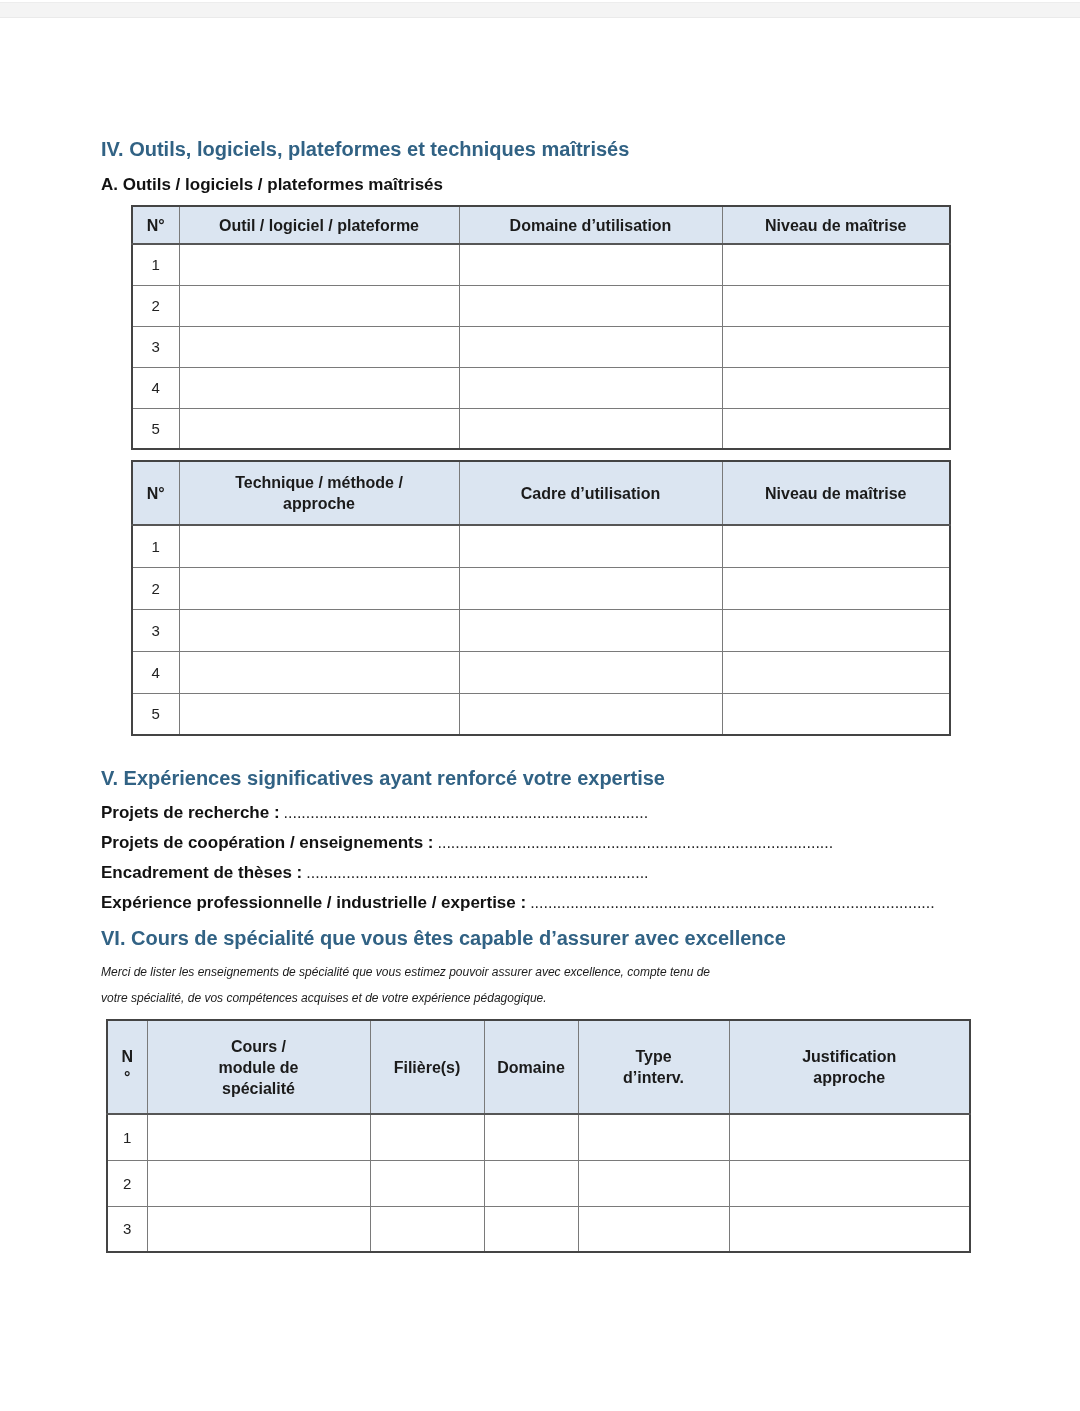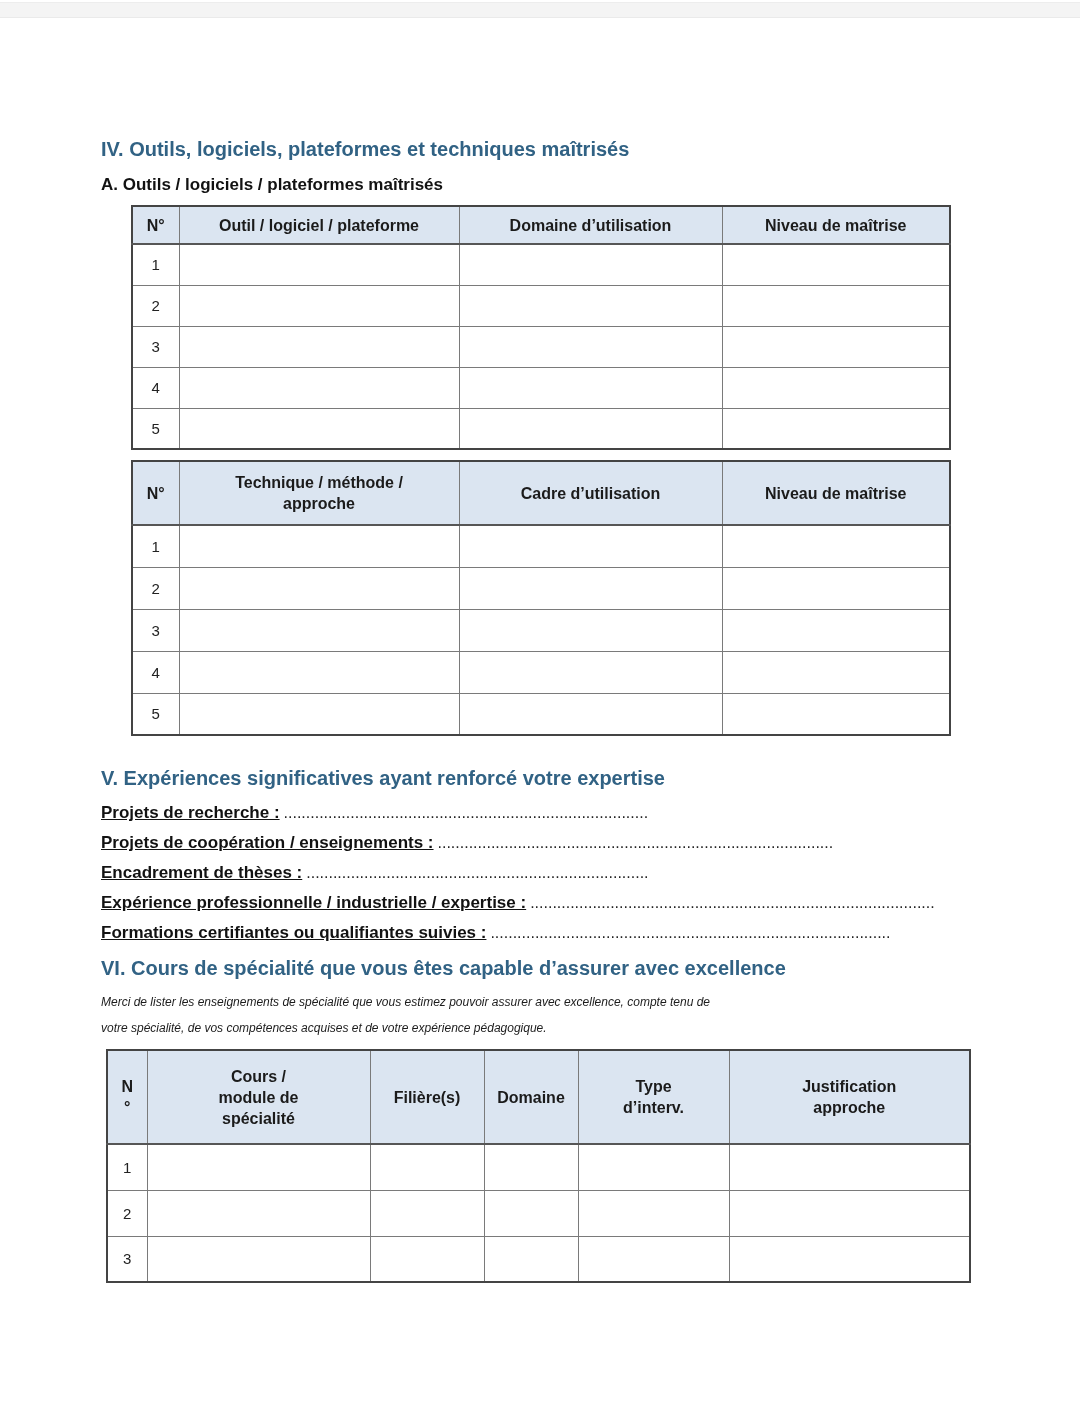--- a/index.html
+++ b/index.html
@@ -24,21 +24,21 @@
   .tableA tbody tr{height:41px;}
   .tableB{width:818px;margin:10px 0 0 30px;}
   .tableB thead tr{height:64px;}
   .tableB tbody tr{height:42px;}
   .tableC{width:863px;margin:8px 0 0 5px;}
   .tableC thead tr{height:94px;}
   .tableC tbody tr{height:46px;}
   .title-v{margin-top:31px;}
   .fields{margin-top:9px;}
   .field{line-height:30px;white-space:nowrap;}
-  .flabel{font-weight:bold;font-size:17px;color:#121212;text-decoration:underline;}
+  .flabel{font-weight:bold;font-size:17px;color:#121212;}
   .fdots{font-size:16px;color:#222;margin-left:4px;}
   .title-vi{margin-top:9px;}
   .intro{margin:10px 0 0 0;font-style:italic;font-size:12px;line-height:26px;
          color:#1c1c1c;white-space:pre-line;}
 </style>
 </head>
 <body>
 
 <div class="page">
   <div class="top-bar"></div>
@@ -156,23 +156,20 @@
         <span class="flabel">Projets de recherche :</span><span class="fdots">..................................................................................</span>
       </div>
       <div class="field">
         <span class="flabel">Projets de coopération / enseignements :</span><span class="fdots">.........................................................................................</span>
       </div>
       <div class="field">
         <span class="flabel">Encadrement de thèses :</span><span class="fdots">.............................................................................</span>
       </div>
       <div class="field">
         <span class="flabel">Expérience professionnelle / industrielle / expertise :</span><span class="fdots">...........................................................................................</span>
-      </div>
-      <div class="field">
-        <span class="flabel">Formations certifiantes ou qualifiantes suivies :</span><span class="fdots">..........................................................................................</span>
       </div>
     </div>
 
     <h1 class="s-title title-vi">VI. Cours de spécialité que vous êtes capable d’assurer avec excellence</h1>
 
     <p class="intro">Merci de lister les enseignements de spécialité que vous estimez pouvoir assurer avec excellence, compte tenu de
 votre spécialité, de vos compétences acquises et de votre expérience pédagogique.</p>
 
     <table class="grid tableC">
       <colgroup>

